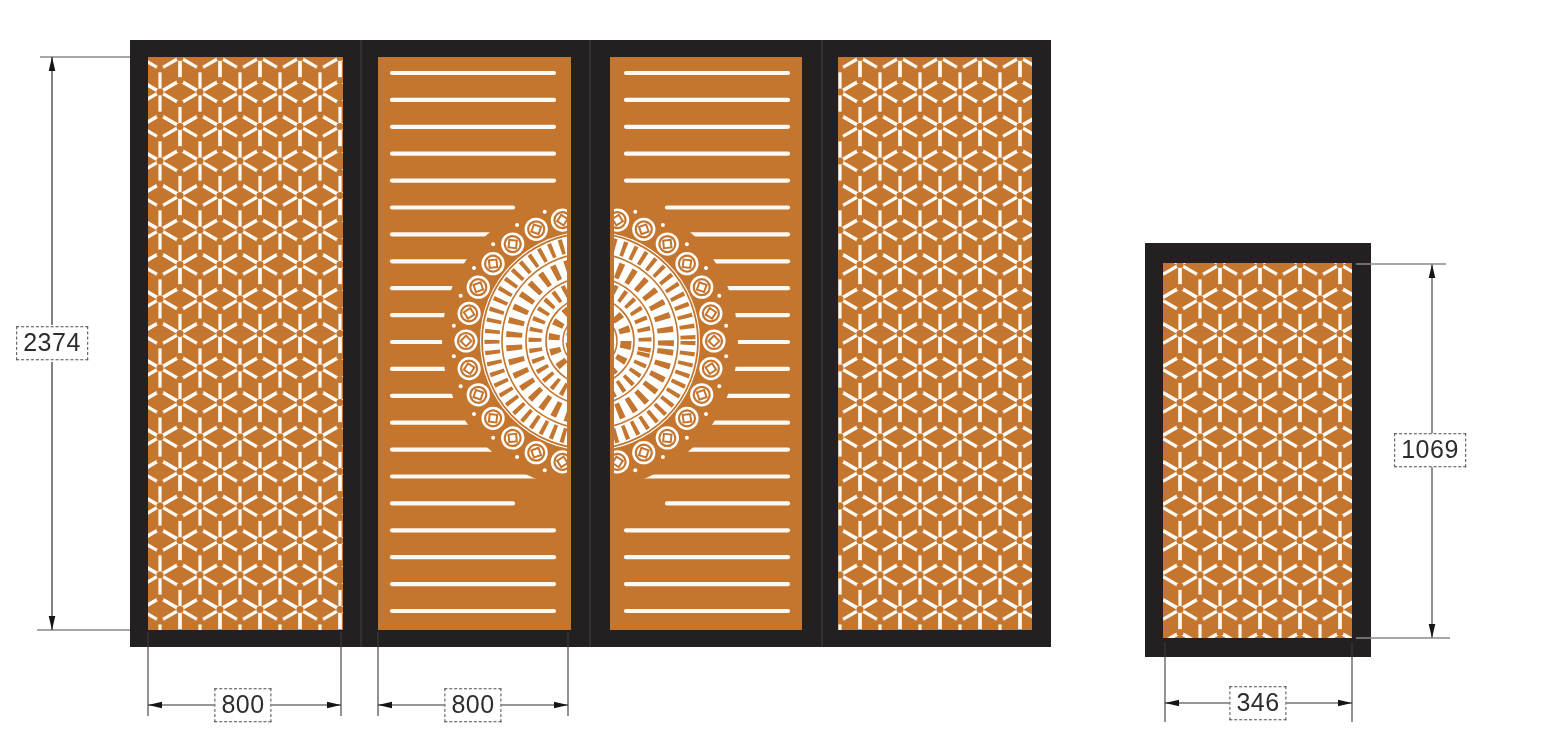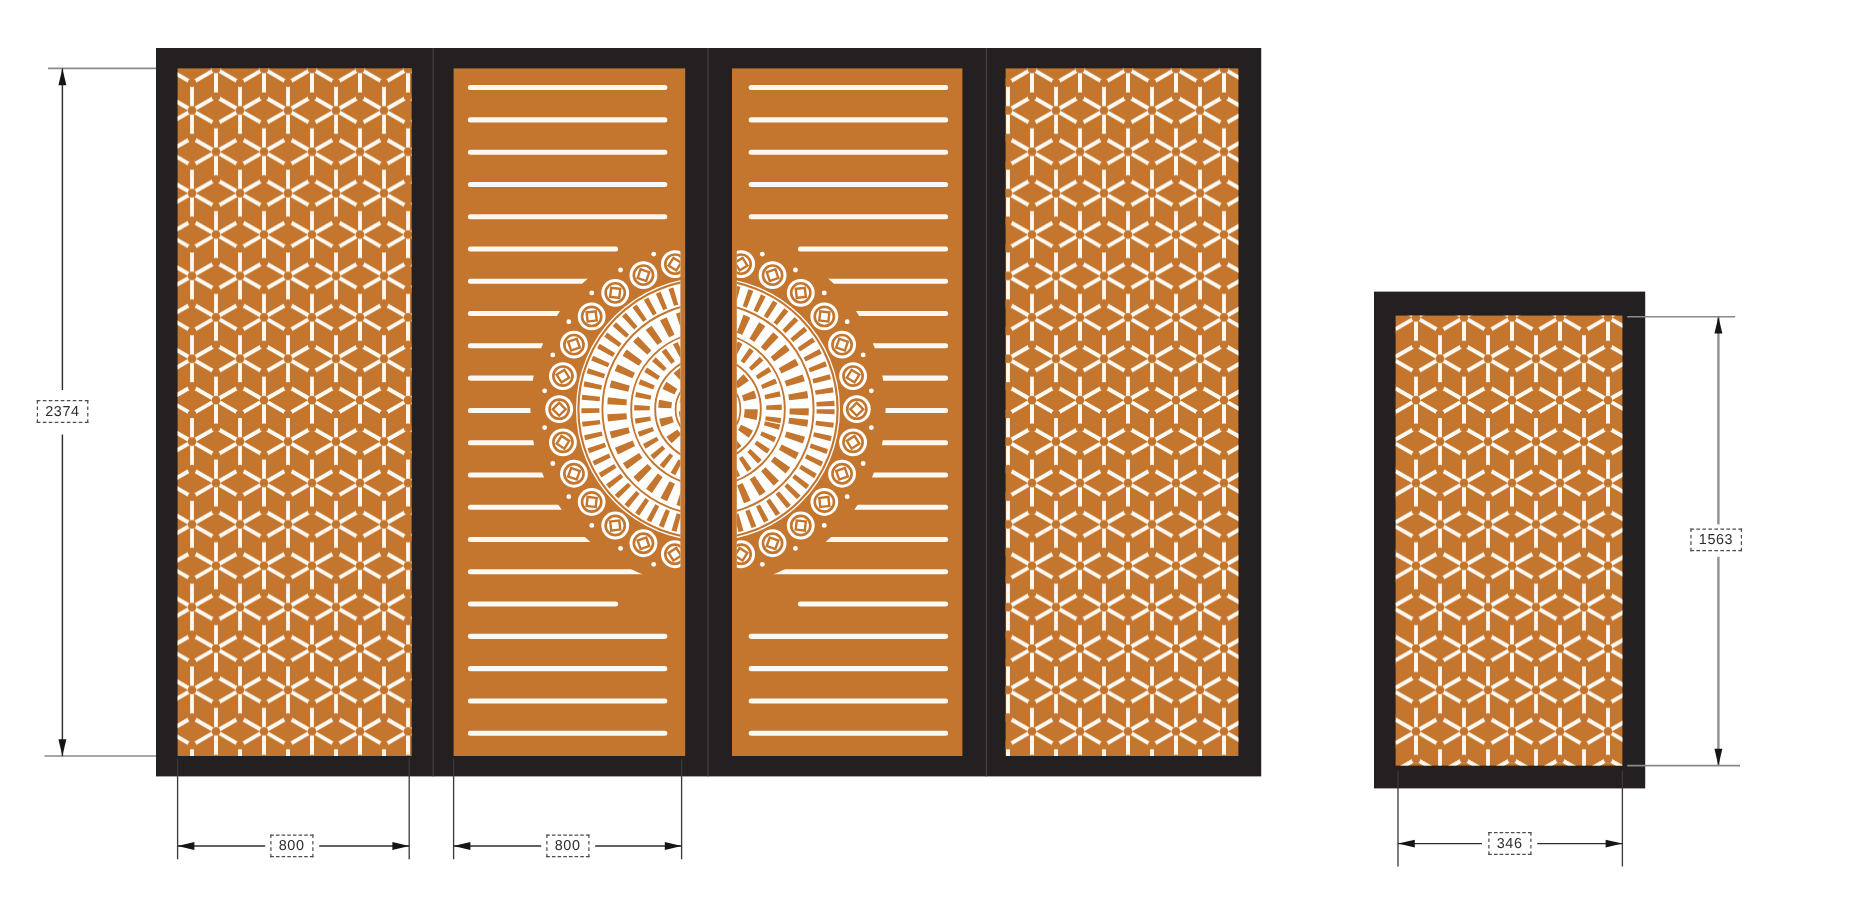--- a/index.html
+++ b/index.html
@@ -1,21 +1,21 @@
 <!DOCTYPE html>
 <html><head>
 <meta charset="utf-8">
 <style>
   html,body{margin:0;padding:0;background:#ffffff;}
   .stage{position:relative;width:1541px;height:751px;background:#ffffff;overflow:hidden;
          font-family:"Liberation Sans", sans-serif;}
   .stage svg{position:absolute;left:0;top:0;}
   .dim-label{position:absolute;transform:translate(-50%,-50%);
              border:1px dashed #4c4c4c;background:#ffffff;
-             padding:2px 6px;font-size:12px;color:#2d2d2d;letter-spacing:.5px;
+             padding:2px 6px;font-size:25px;color:#2d2d2d;letter-spacing:.5px;
              line-height:1.1;white-space:nowrap;}
 </style>
 </head>
 <body>
 
 <div class="stage">
 
 <svg width="1541" height="751" viewBox="0 0 1541 751">
   <defs>
     <pattern id="hexpat" width="40" height="69" patternUnits="userSpaceOnUse">
@@ -449,16 +449,16 @@
       <polygon points="1352,703 1338,699.7 1338,706.3"></polygon>
       <polygon points="1432,264 1428.7,278 1435.3,278"></polygon>
       <polygon points="1432,638 1428.7,624 1435.3,624"></polygon>
     </g>
   </g>
 </svg>
 
 <div class="dim-label" style="left:52px;top:343px">2374</div>
 <div class="dim-label" style="left:243px;top:705px">800</div>
 <div class="dim-label" style="left:473px;top:705px">800</div>
-<div class="dim-label" style="left:1430px;top:450px">1563</div>
+<div class="dim-label" style="left:1430px;top:450px">1069</div>
 <div class="dim-label" style="left:1258px;top:703px">346</div>
 
 </div>
 
 </body></html>

